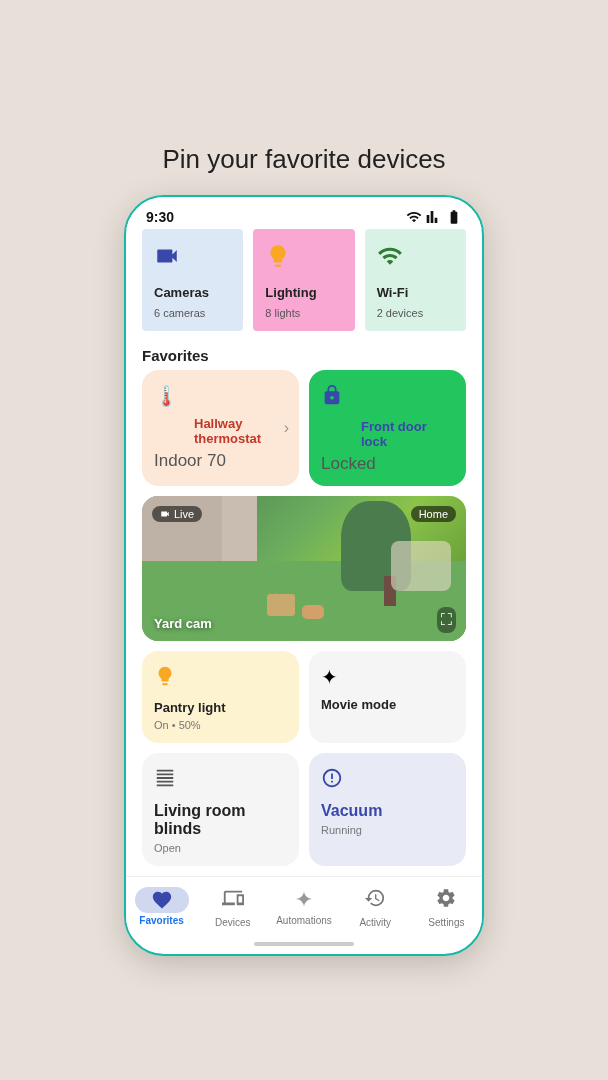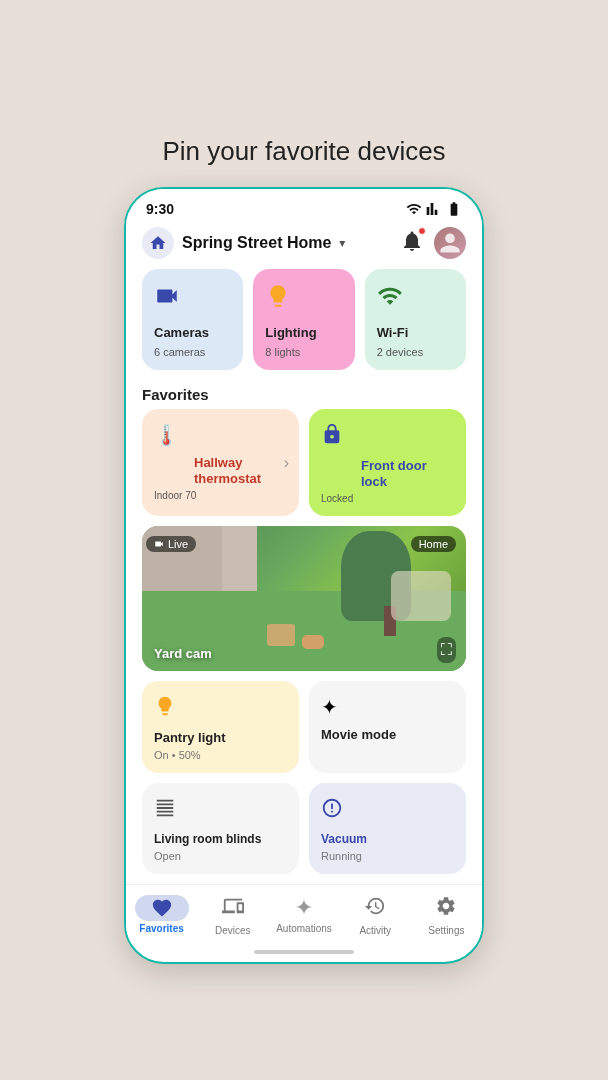--- a/index.html
+++ b/index.html
@@ -102,21 +102,21 @@
       font-size: 13px; color: #fff;
     }
     .device-cards-row {
       display: flex;
       gap: 10px;
       padding: 0 16px 8px 16px;
       overflow: hidden;
     }
     .device-card {
       flex: 1;
-      border-radius: 16px;
+      border-radius: 4px;
       padding: 14px 12px 12px 12px;
       display: flex;
       flex-direction: column;
       gap: 6px;
       min-width: 90px;
     }
     .device-card.blue { background: #dde8f7; }
     .device-card.yellow { background: #f9a8d4; }
     .device-card.green { background: #d9f2e6; }
     .device-card-icon {
@@ -147,53 +147,53 @@
     .fav-card {
       flex: 1;
       border-radius: 16px;
       padding: 14px 12px 12px 12px;
       display: flex;
       flex-direction: column;
       gap: 4px;
       position: relative;
     }
     .fav-card.orange { background: #fde8d8; }
-    .fav-card.lavender { background: #bef264; }
+    .fav-card.lavender { background: #22c55e; }
     .fav-card-icon { font-size: 20px; margin-bottom: 4px; }
     .fav-card-name {
       font-size: 13px;
       font-weight: 700;
       color: #c0392b;
       line-height: 1.2;
       padding-left: 40px;
     }
     .fav-card-name.blue-text { color: #3949ab; }
     .fav-card-sub {
-      font-size: 10px;
+      font-size: 17px;
       color: #555;
     }
     .fav-card-arrow {
       position: absolute;
       right: 10px;
       top: 50%;
       transform: translateY(-50%);
       font-size: 16px;
       color: #999;
     }
     .camera-card {
       margin: 0 16px 10px 16px;
       border-radius: 16px;
       overflow: hidden;
       position: relative;
       height: 145px;
       background: linear-gradient(135deg, #4a7c4e 0%, #6aab5e 40%, #8bc34a 60%, #558b2f 100%);
     }
     .camera-live-badge {
       position: absolute;
-      top: 10px; left: 4px;
+      top: 10px; left: 10px;
       background: rgba(0,0,0,0.55);
       color: #fff;
       font-size: 11px;
       border-radius: 8px;
       padding: 2px 8px;
       display: flex; align-items: center; gap: 4px;
     }
     .camera-nest-badge {
       position: absolute;
       top: 10px; right: 10px;
@@ -260,21 +260,21 @@
       border-radius: 16px;
       padding: 14px 12px 12px 12px;
       display: flex;
       flex-direction: column;
       gap: 4px;
     }
     .bottom-card.white-card { background: #f5f5f5; }
     .bottom-card.lavender { background: #e8eaf6; }
     .bottom-card-icon { font-size: 20px; margin-bottom: 4px; }
     .bottom-card-name {
-      font-size: 12px;
+      font-size: 16px;
       font-weight: 600;
       color: #222;
     }
     .bottom-card-sub {
       font-size: 11px;
       color: #777;
     }
     .bottom-card-name.blue-text { color: #3949ab; }
     .bottom-nav {
       display: flex;
@@ -333,44 +333,20 @@
       <svg viewBox="0 0 24 24" width="16" height="16" fill="#111">
           <path d="M1 21h4V9H1v12zm6 0h4V3H7v18zm6 0h4v-8h-4v8z"></path>
         </svg>
 
       <svg viewBox="0 0 24 24" width="16" height="16" fill="#111">
           <path d="M15.67 4H14V2h-4v2H8.33C7.6 4 7 4.6 7 5.33v15.33C7 21.4 7.6 22 8.33 22h7.33c.74 0 1.34-.6 1.34-1.33V5.33C17 4.6 16.4 4 15.67 4z"></path>
         </svg>
     </div>
   </div>
 
-  <div class="header">
-    <div class="header-left">
-      <div class="home-icon-bg">
-        <svg width="18" height="18" viewBox="0 0 24 24" fill="#3949ab">
-            <path d="M10 20v-6h4v6h5v-8h3L12 3 2 12h3v8z"></path>
-          </svg>
-      </div>
-      <span class="home-name">Spring Street Home</span>
-      <span class="chevron">▾</span>
-    </div>
-    <div class="header-right">
-      <div class="notif-bell">
-        <svg width="24" height="24" viewBox="0 0 24 24" fill="#333">
-            <path d="M12 22c1.1 0 2-.9 2-2h-4c0 1.1.9 2 2 2zm6-6v-5c0-3.07-1.64-5.64-4.5-6.32V4c0-.83-.67-1.5-1.5-1.5s-1.5.67-1.5 1.5v.68C7.63 5.36 6 7.92 6 11v5l-2 2v1h16v-1l-2-2z"></path>
-          </svg>
-        <div class="notif-dot"></div>
-      </div>
-      <div class="avatar">
-        <svg width="24" height="24" viewBox="0 0 24 24" fill="rgba(255,255,255,0.8)">
-            <path d="M12 12c2.7 0 4.8-2.1 4.8-4.8S14.7 2.4 12 2.4 7.2 4.5 7.2 7.2 9.3 12 12 12zm0 2.4c-3.2 0-9.6 1.6-9.6 4.8v2.4h19.2v-2.4c0-3.2-6.4-4.8-9.6-4.8z"></path>
-          </svg>
-      </div>
-    </div>
-  </div>
 
   <div class="device-cards-row">
     <div class="device-card blue">
       <div class="device-card-icon">
         <svg width="26" height="26" viewBox="0 0 24 24" fill="#3949ab">
             <path d="M17 10.5V7c0-.55-.45-1-1-1H4c-.55 0-1 .45-1 1v10c0 .55.45 1 1 1h12c.55 0 1-.45 1-1v-3.5l4 4v-11l-4 4z"></path>
           </svg>
       </div>
       <div class="device-card-name">Cameras</div>
       <div class="device-card-sub">6 cameras</div>

